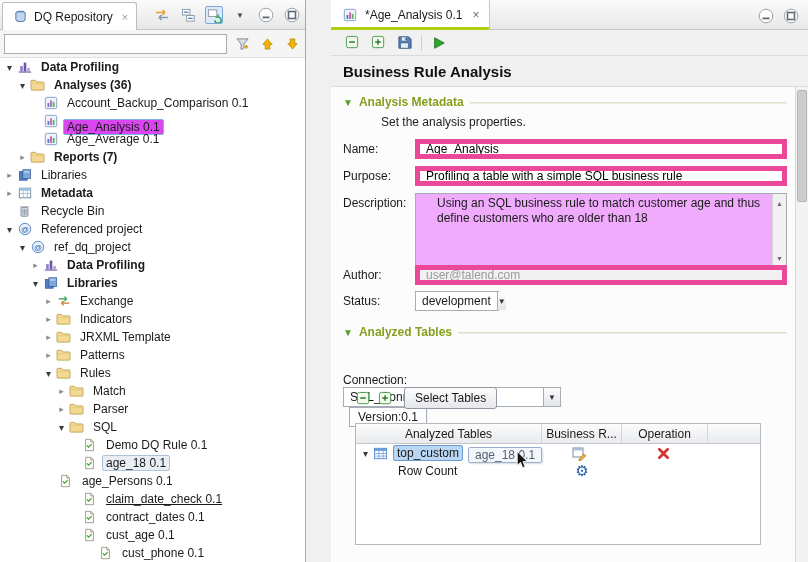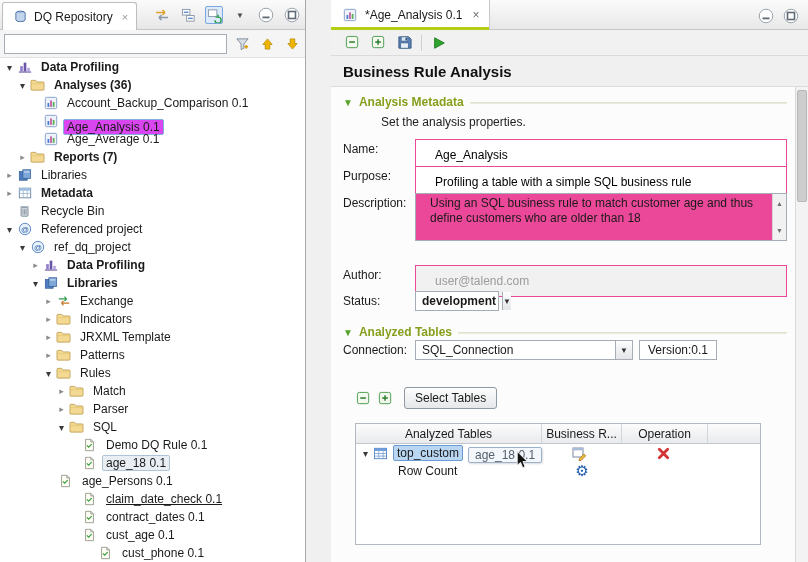--- a/index.html
+++ b/index.html
@@ -42,23 +42,23 @@
   .ed-scroll { position:absolute; right:0; top:87px; width:13px; bottom:0; background:#f3f3f3; border-left:1px solid #d9d9d9; }
   .ed-thumb { position:absolute; left:1px; right:1px; top:3px; height:112px; background:#cdcdcd; border:1px solid #b6b6b6; border-radius:2px; }
 
   .sect { position:absolute; left:12px; right:8px; display:flex; align-items:center; gap:6px; font-weight:bold; color:#86a01d; }
   .sect .tri { color:#55a329; font-size:10px; }
   .sect .rule { flex:1; height:2px; background:linear-gradient(#d7dfc2,#f0f2e8); margin-top:2px; }
   .subtitle { position:absolute; left:14px; color:#222; }
 
   .frow { position:absolute; left:12px; right:8px; display:flex; align-items:flex-start; }
   .flabel { width:72px; flex:none; padding-top:3px; }
-  .tin { flex:1; height:32px; border:1px solid #ec4899; background:#fff; font:12px "Liberation Sans",sans-serif; padding:0 19px; }
+  .tin { flex:1; height:20px; border:5px solid #ec4899; background:#fff; font:12px "Liberation Sans",sans-serif; padding:0 6px; }
   .tin.dis { background:#f1f1f1; color:#9b9b9b; }
-  .tarea { flex:1; height:48px; border:1px solid #a7adb5; background:#ec4899; position:relative; padding:2px 18px 2px 14px; line-height:15px; }
+  .tarea { flex:1; height:76px; border:1px solid #a7adb5; background:#f0abfc; position:relative; padding:2px 18px 2px 21px; line-height:15px; }
   .tascroll { position:absolute; right:0; top:0; bottom:0; width:14px; background:#f1f1f1; border-left:1px solid #d5d5d5; display:flex; flex-direction:column; justify-content:space-between; align-items:center; font-size:7px; color:#6f6f6f; padding:2px 0; }
   .sel { height:20px; border:1px solid #a7adb5; background:#fff; display:flex; align-items:center; }
   .sel .stext { flex:1; padding:0 6px; white-space:nowrap; }
   .sel .sarrow { width:17px; align-self:stretch; border-left:1px solid #a7adb5; background:linear-gradient(#fdfdfd,#e3e5e9); display:flex; align-items:center; justify-content:center; font-size:8px; color:#333; }
   .vbox { height:20px; border:1px solid #a7adb5; background:#fff; display:flex; align-items:center; padding:0 8px; margin-left:6px; }
   .btn { height:22px; padding:0 10px; border:1px solid #8f98a3; border-radius:3px; background:linear-gradient(#fdfdfd,#e5e7ea); display:inline-flex; align-items:center; font:12px "Liberation Sans",sans-serif; }
   .sqicon { display:inline-flex; width:17px; height:17px; align-items:center; justify-content:center; }
 
   .atable { position:absolute; left:24px; top:336px; width:406px; height:122px; border:1px solid #b3b9c1; background:#fff; }
   .thead { height:20px; display:flex; background:linear-gradient(#fcfcfc,#e8eaed); border-bottom:1px solid #c3c8cf; }
@@ -544,33 +544,33 @@
               <span>▼</span>
             </span>
         </div>
       </div>
       <div class="frow" style="top:178px;">
         <span class="flabel">Author:</span>
         <input class="tin dis" value="user@talend.com" style="">
       </div>
       <div class="frow" style="top:204px;">
         <span class="flabel">Status:</span>
-        <div class="sel" style="width:84px;flex:none;font-weight:bold;">
+        <div class="sel" style="width:84px;flex:none;">
           <span class="stext">development</span>
           <span class="sarrow">▼</span>
         </div>
       </div>
 
       <div class="sect" style="top:238px;">
         <span class="tri">▼</span>
         <span>Analyzed Tables</span>
         <span class="rule"></span>
       </div>
 
-      <div class="frow" style="top:253px;">
+      <div class="frow" style="top:283px;flex-direction:column;">
         <span class="flabel">Connection:</span>
         <div class="sel" style="width:218px;flex:none;">
           <span class="stext">SQL_Connection</span>
           <span class="sarrow">▼</span>
         </div>
         <div class="vbox">Version:0.1</div>
       </div>
 
       <div class="frow" style="top:300px; left:24px; gap:5px; align-items:center;">
         <span class="sqicon">

